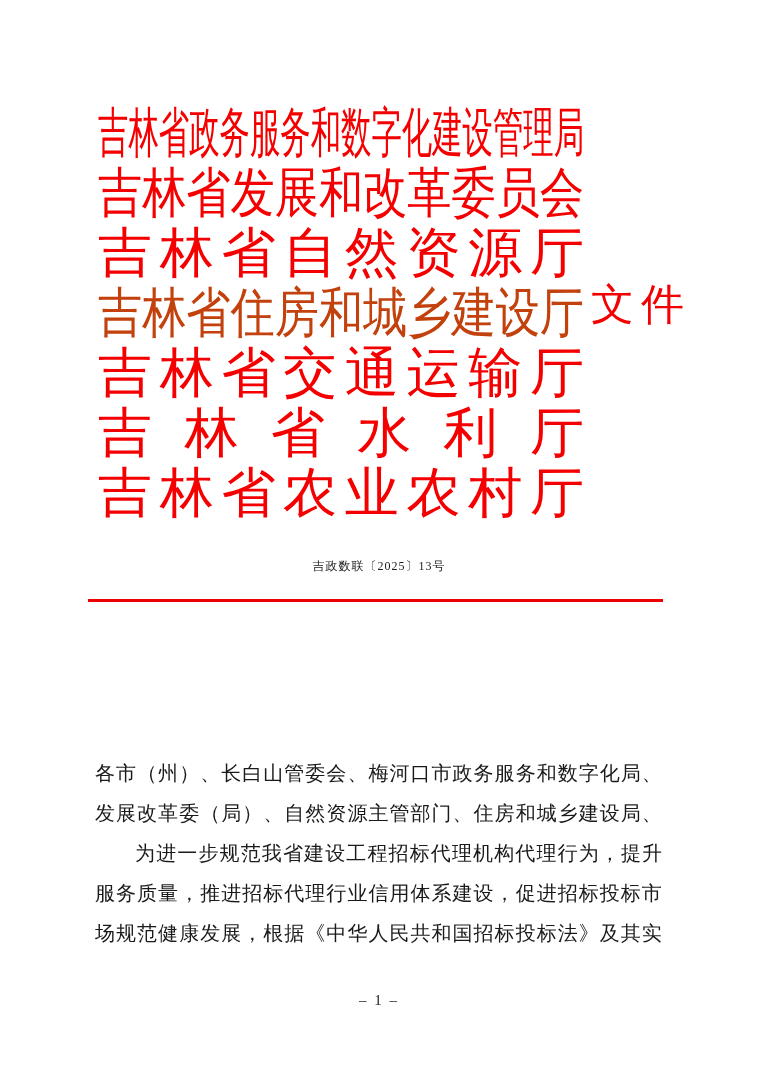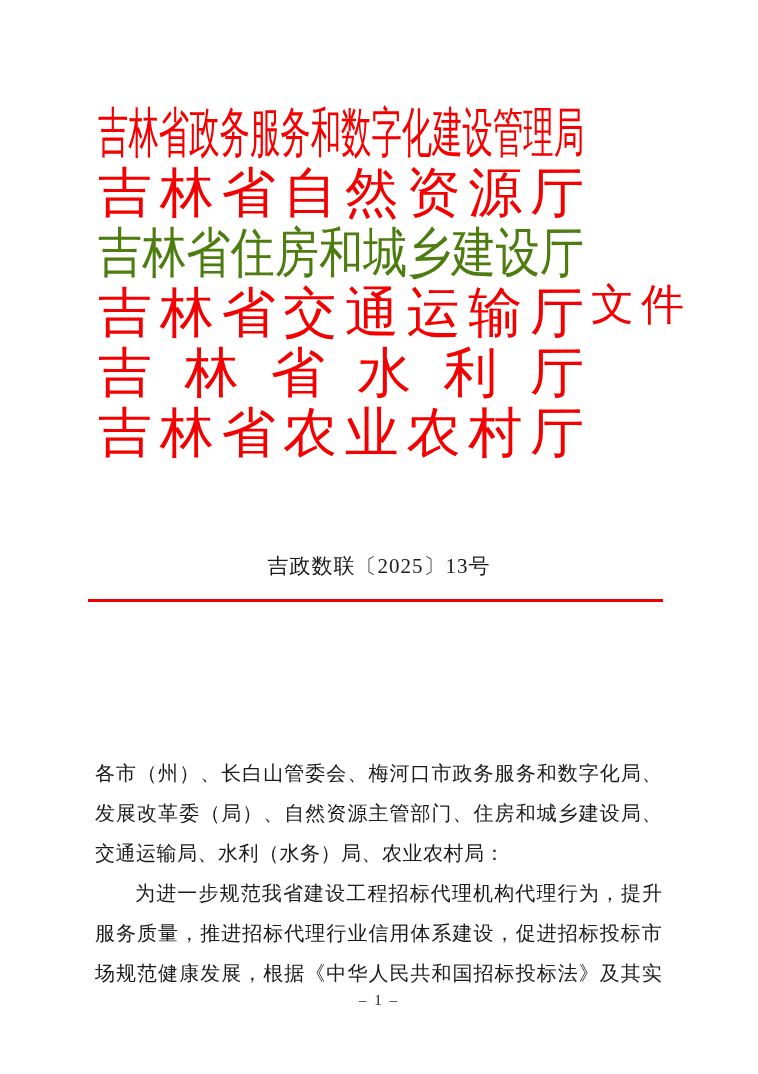--- a/index.html
+++ b/index.html
@@ -52,21 +52,21 @@
     white-space: nowrap;
   }
 
   
   .doc-number {
     position: absolute;
     left: 0;
     top: 554px;
     width: 100%;
     text-align: center;
-    font-size: 21px;
+    font-size: 12px;
     line-height: 24px;
     color: #1a1a1a;
     letter-spacing: 1px;
   }
   .red-rule {
     position: absolute;
     left: 88px;
     top: 599px;
     width: 575px;
     height: 3px;
@@ -122,31 +122,34 @@
 </style>
 </head>
 <body>
 
 <div class="page">
 
   <div class="agency-block" id="agency-block">
       <div class="agency-line" style="color: rgb(245, 0, 0);">
         <span class="squeeze" style="transform: scaleX(0.5625);">吉林省政务服务和数字化建设管理局</span>
       </div>
+      <div class="agency-line" style="color: rgb(245, 0, 0);">
+        <span class="squeeze" style="transform: scaleX(0.818182);">吉林省发展和改革委员会</span>
+      </div>
       <div class="agency-line spread" style="color: rgb(245, 0, 0);">
         <span>吉</span>
         <span>林</span>
         <span>省</span>
         <span>自</span>
         <span>然</span>
         <span>资</span>
         <span>源</span>
         <span>厅</span>
       </div>
-      <div class="agency-line" style="color: #4d7c0f;">
+      <div class="agency-line" style="color: #c2410c;">
         <span class="squeeze" style="transform: scaleX(0.818182);">吉林省住房和城乡建设厅</span>
       </div>
       <div class="agency-line spread" style="color: rgb(245, 0, 0);">
         <span>吉</span>
         <span>林</span>
         <span>省</span>
         <span>交</span>
         <span>通</span>
         <span>运</span>
         <span>输</span>
@@ -233,21 +236,20 @@
         <span>住</span>
         <span>房</span>
         <span>和</span>
         <span>城</span>
         <span>乡</span>
         <span>建</span>
         <span>设</span>
         <span>局</span>
         <span>、</span>
       </div>
-      <div class="body-line plain">交通运输局、水利（水务）局、农业农村局：</div>
       <div class="body-line justify indent">
         <span>为</span>
         <span>进</span>
         <span>一</span>
         <span>步</span>
         <span>规</span>
         <span>范</span>
         <span>我</span>
         <span>省</span>
         <span>建</span>

